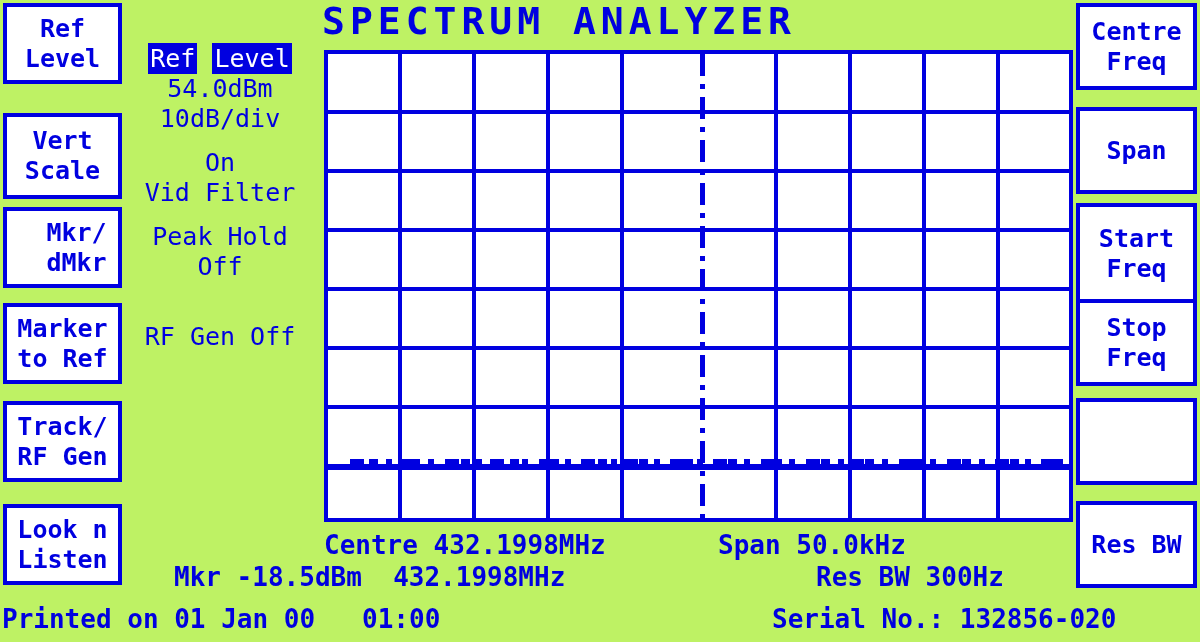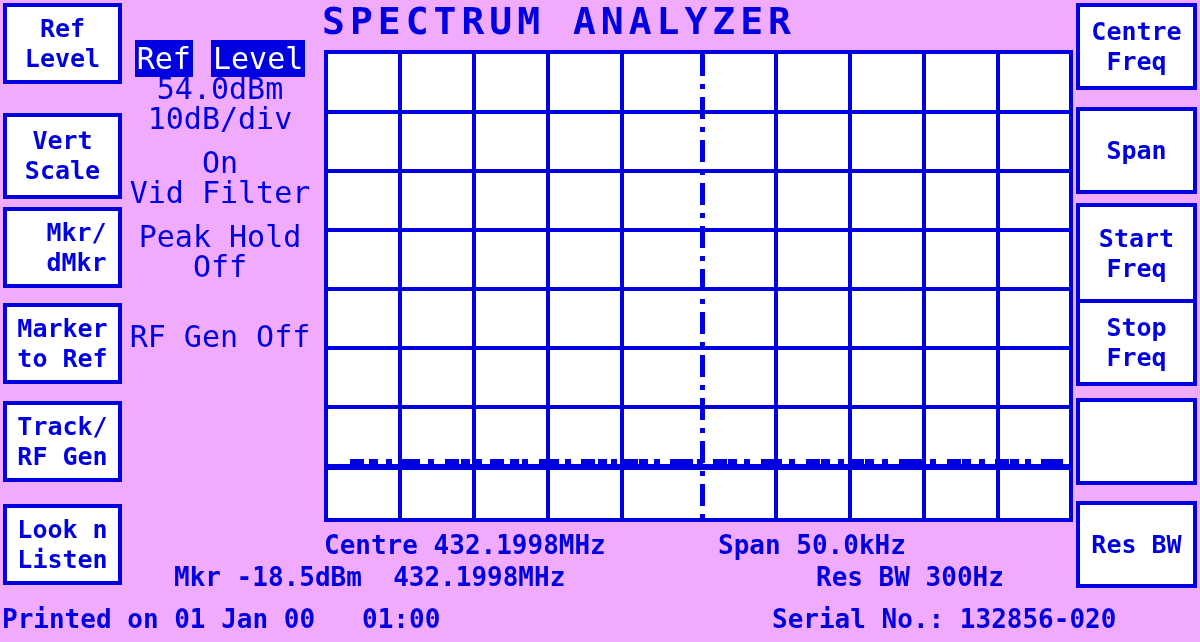--- a/index.html
+++ b/index.html
@@ -8,21 +8,21 @@
     padding: 0;
     background: #ffffff;
   }
   body {
     font-family: "DejaVu Sans Mono", "Liberation Mono", monospace;
   }
   #screen {
     position: relative;
     width: 1200px;
     height: 642px;
-    background: #f0abfc;
+    background: #bef264;
     overflow: hidden;
     color: #0000e0;
   }
 
   
   .softkey {
     position: absolute;
     box-sizing: border-box;
     border: 4px solid #0000e0;
     background: #ffffff;
@@ -46,21 +46,21 @@
   
   .rk { left: 1076px; width: 121px; }
 
   
   #param-block {
     position: absolute;
     left: 120px;
     top: 44px;
     width: 200px;
     text-align: center;
-    font-size: 30px;
+    font-size: 25px;
     line-height: 30px;
   }
   .param-row { display: block; white-space: pre; }
   .inv {
     background: #0000e0;
     color: #ffffff;
     padding: 1px 2px;
   }
   .gap-sm { height: 14px; }
   .gap-md { height: 20px; }

